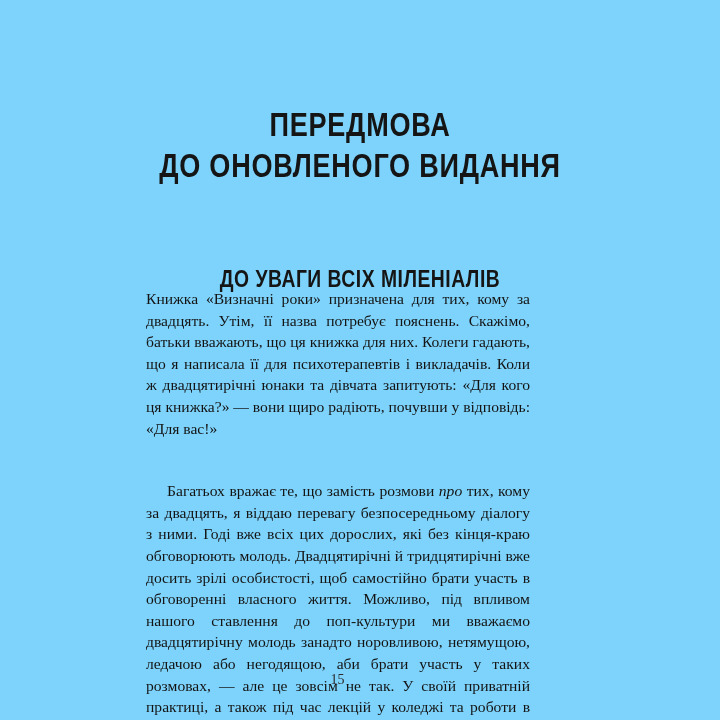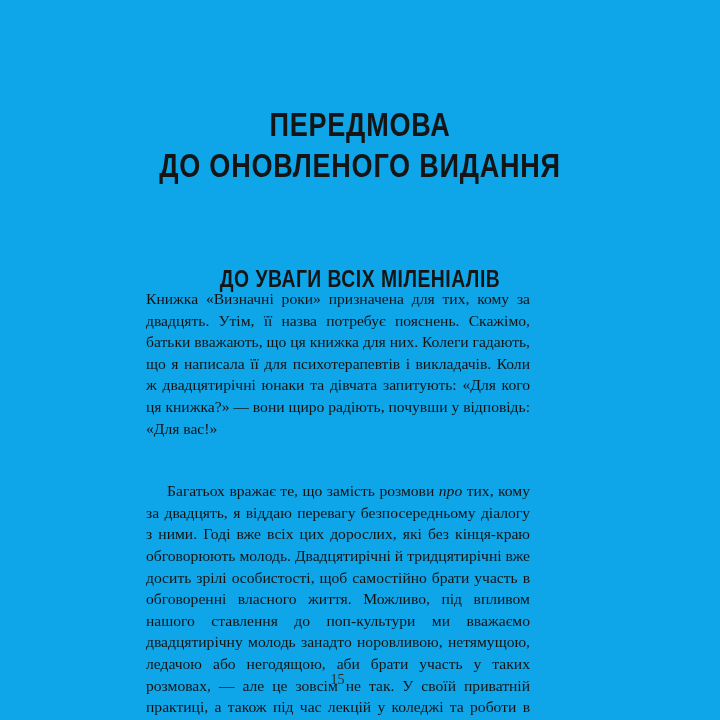--- a/index.html
+++ b/index.html
@@ -14,21 +14,21 @@
     font-family: "Liberation Serif", "DejaVu Serif", serif;
     color: #1a1a1a;
     overflow: hidden;
   }
 
   .page {
     position: relative;
     width: 720px;
     height: 720px;
     box-sizing: border-box;
-    background: #0ea5e9;
+    background: #7dd3fc;
   }
 
   
   .chapter-title {
     position: absolute;
     left: 0;
     top: 82px;
     width: 720px;
     text-align: center;
     font-family: "Liberation Sans Narrow", "Liberation Sans", "DejaVu Sans", sans-serif;

